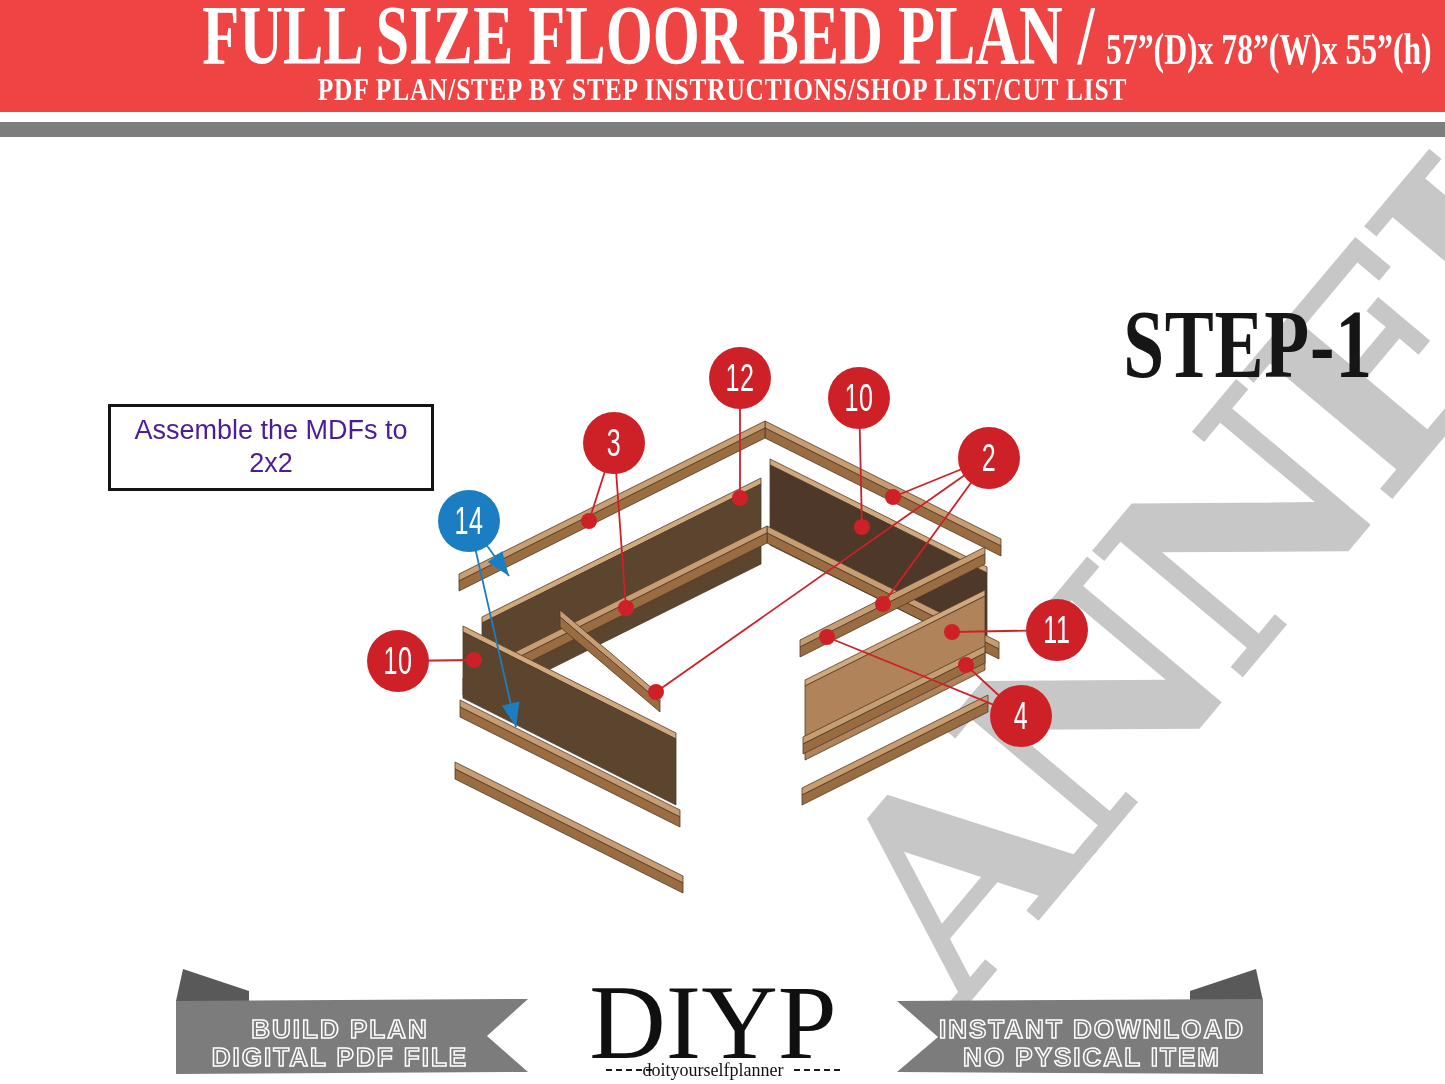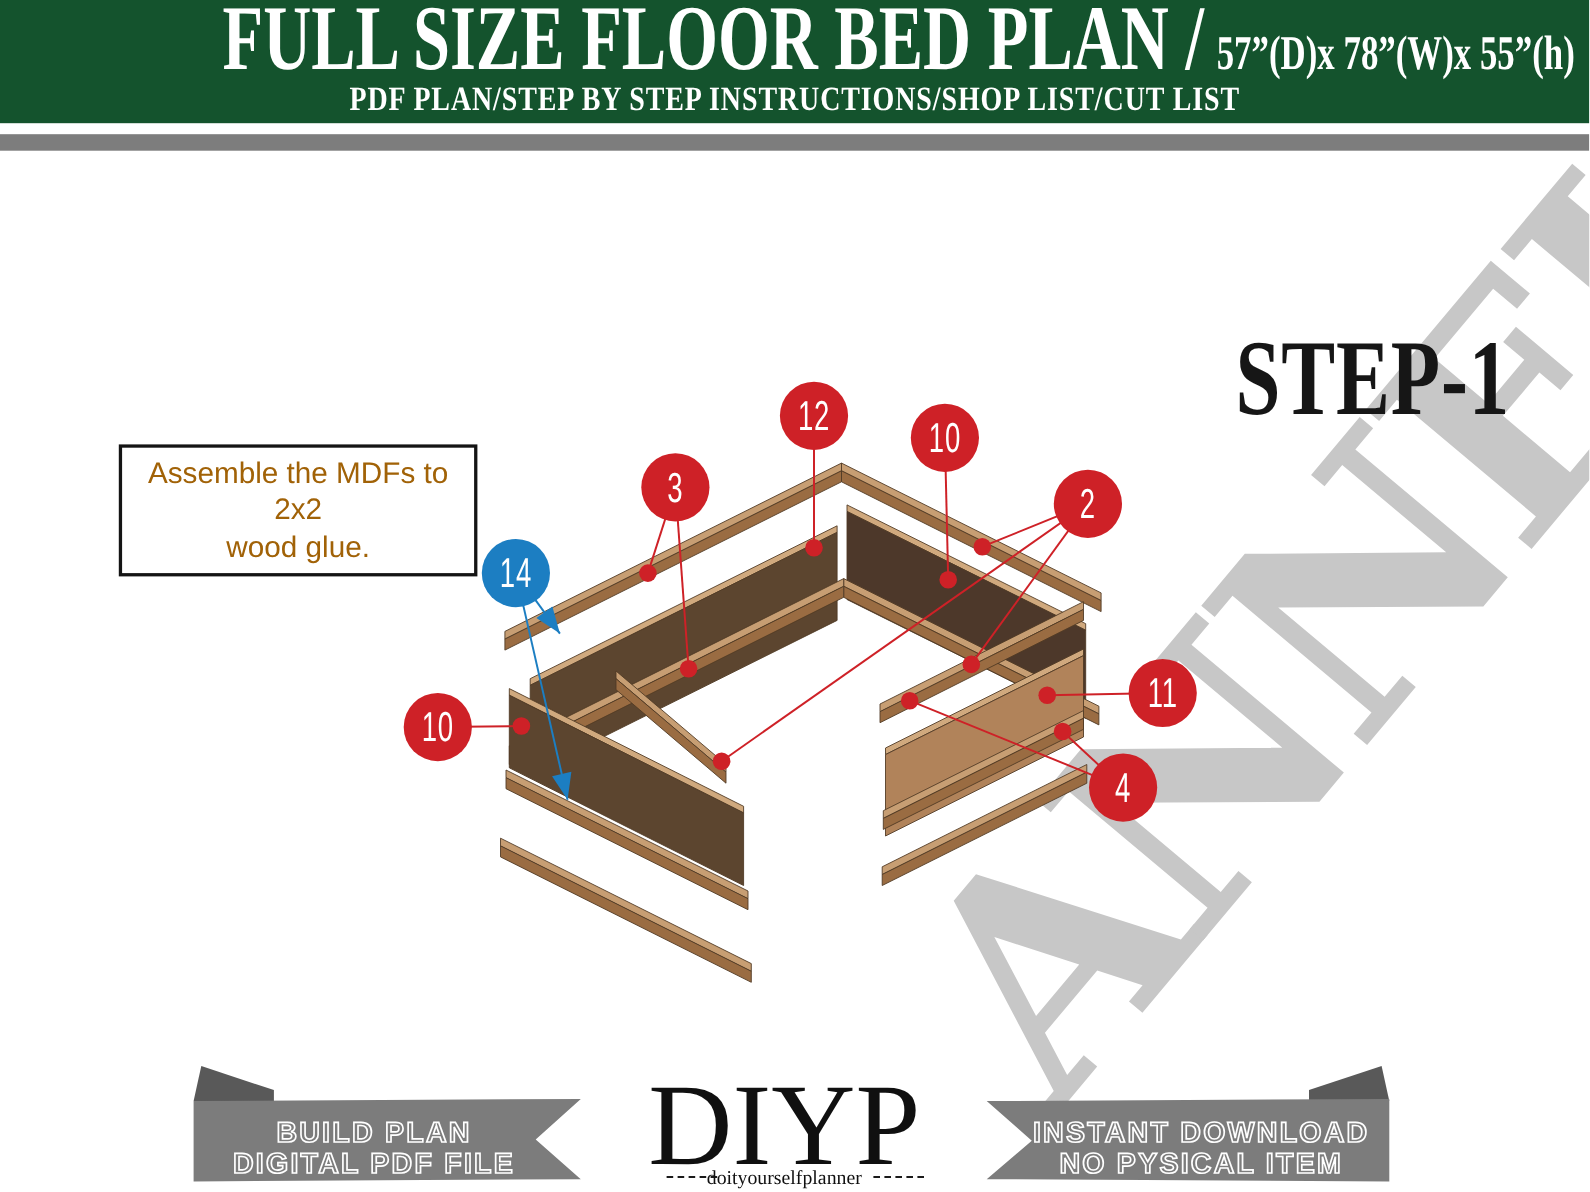--- a/index.html
+++ b/index.html
@@ -5,37 +5,37 @@
   html,body{margin:0;padding:0;background:#ffffff;}
   #page{position:relative;width:1445px;height:1084px;overflow:hidden;background:#ffffff;
         font-family:"Liberation Sans",sans-serif;}
 
   
   #watermark{position:absolute;left:785px;top:865px;transform:rotate(-50deg);transform-origin:0 0;
              font-family:"DejaVu Serif",serif;font-weight:700;font-size:270px;letter-spacing:-15px;
              line-height:1;color:#c7c7c7;white-space:nowrap;z-index:1;}
 
   
-  #header{position:absolute;top:0;left:0;width:1445px;height:112px;background:#14532d;z-index:4;}
+  #header{position:absolute;top:0;left:0;width:1445px;height:112px;background:#ef4444;z-index:4;}
   .hline1{position:absolute;top:-8px;width:100%;text-align:center;transform:scaleX(0.72);
           white-space:nowrap;color:#ffffff;font-family:"Liberation Serif",serif;font-weight:700;}
   .htitle{font-size:84px;line-height:1.05;}
   .hdims{font-size:44px;margin-left:16px;}
   .hline2{position:absolute;top:72px;width:100%;text-align:center;transform:scaleX(0.82);
           font:700 31px "Liberation Serif",serif;color:#ffffff;letter-spacing:1px;white-space:nowrap;}
   #divider{position:absolute;top:122px;left:0;width:1445px;height:15px;background:#7d7d7d;z-index:4;}
 
   
   #step-label{position:absolute;top:295px;right:72px;z-index:3;color:#161616;
               font:700 98px "Liberation Serif",serif;line-height:1;letter-spacing:1px;
               transform:scaleX(0.75);transform-origin:100% 50%;white-space:nowrap;}
 
   
   #instruction-box{position:absolute;left:108px;top:404px;width:316px;z-index:3;background:#ffffff;
-                   border:3px solid #141414;padding:7px 2px;text-align:center;color:#a16207;
+                   border:3px solid #141414;padding:7px 2px;text-align:center;color:#4c1d95;
                    font-size:27px;line-height:1.24;font-family:"Liberation Sans",sans-serif;}
 
   
   #diagram-svg{position:absolute;left:0;top:0;width:1445px;height:1084px;z-index:2;}
   .ribbon-text{font-family:"Liberation Sans",sans-serif;font-weight:700;letter-spacing:2px;}
   .logo-text{font-family:"Liberation Serif",serif;}
 </style>
 </head>
 <body>
 
@@ -146,16 +146,15 @@
       <span class="htitle">FULL SIZE FLOOR BED PLAN /</span><span class="hdims">57”(D)x 78”(W)x 55”(h)</span>
     </div>
     <div class="hline2">PDF PLAN/STEP BY STEP INSTRUCTIONS/SHOP LIST/CUT LIST</div>
   </div>
   <div id="divider"></div>
 
   <div id="step-label">STEP-1</div>
 
   <div id="instruction-box">
     <div>Assemble the MDFs to 2x2</div>
-    <div>wood glue.</div>
   </div>
 
 </div>
 
 </body></html>

